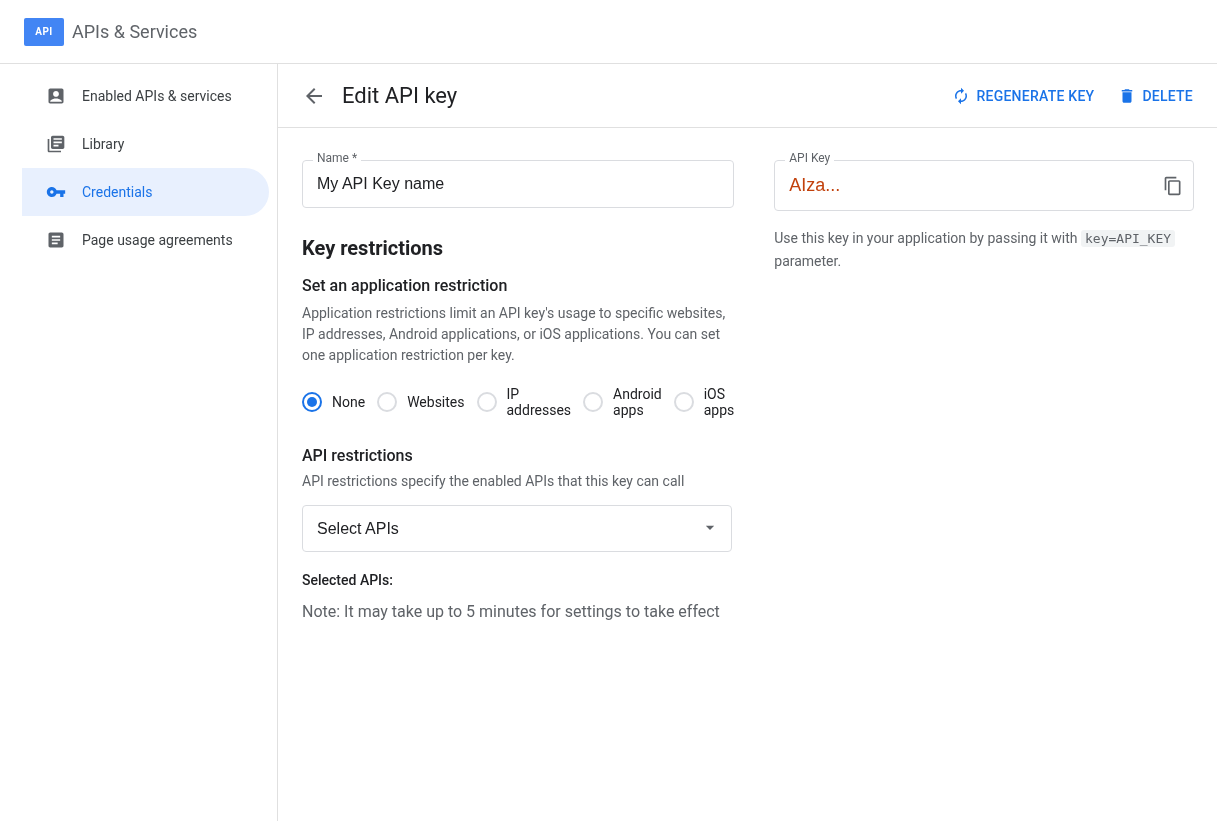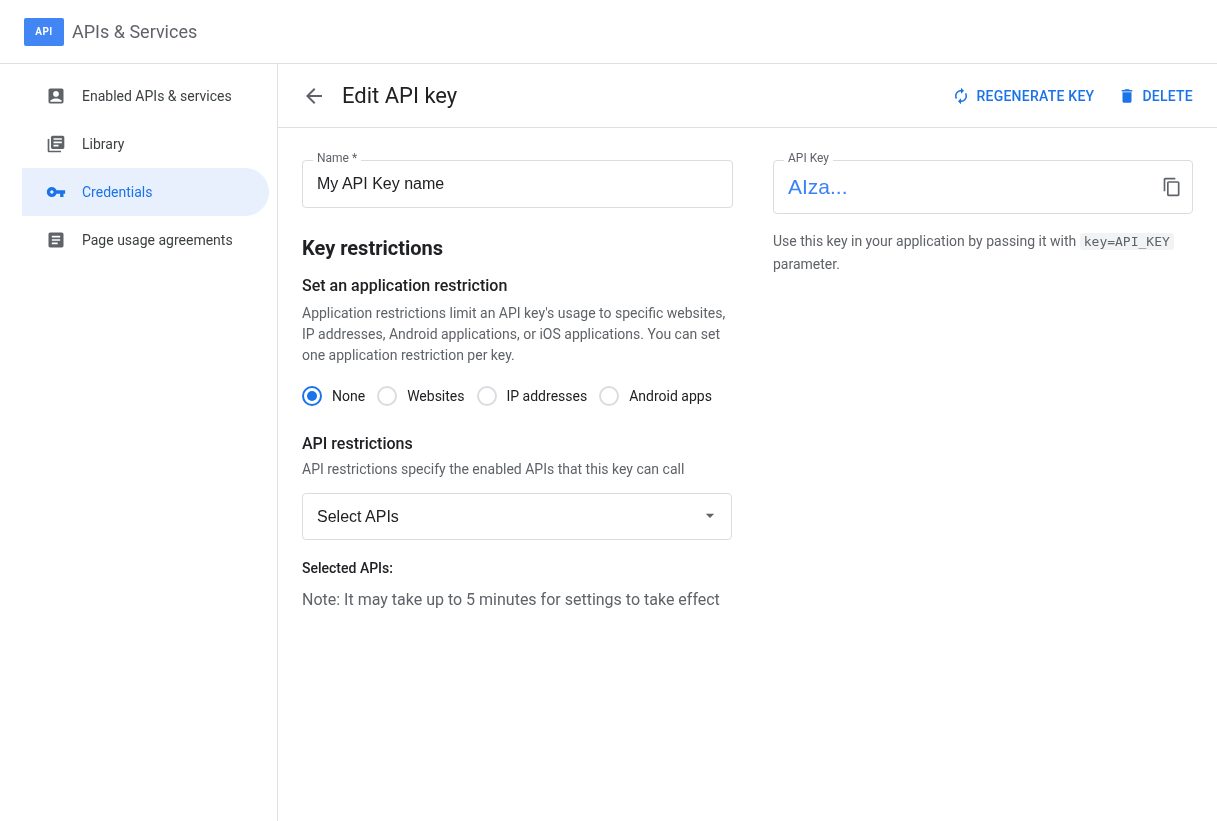--- a/index.html
+++ b/index.html
@@ -153,22 +153,22 @@
     .api-key-field {
       position: relative;
       border: 1px solid #dadce0;
       border-radius: 4px;
     }
     .api-key-input {
       width: 100%;
       border: none;
       outline: none;
       padding: 14px 50px 14px 14px;
-      font-size: 21px;
-      color: #3b82f6;
+      font-size: 18px;
+      color: #c2410c;
       background: transparent;
     }
     .copy-btn {
       position: absolute;
       right: 10px;
       top: 50%;
       transform: translateY(-50%);
       cursor: pointer;
       color: #5f6368;
       display: flex;
@@ -371,20 +371,24 @@
                 <span>Websites</span>
               </div>
               <div class="radio-item">
                 <div class="radio-circle"></div>
                 <span>IP addresses</span>
               </div>
               <div class="radio-item">
                 <div class="radio-circle"></div>
                 <span>Android apps</span>
               </div>
+              <div class="radio-item">
+                <div class="radio-circle"></div>
+                <span>iOS apps</span>
+              </div>
             </div>
           </div>
 
           <div class="api-restrictions">
             <h3 class="subsection-title">API restrictions</h3>
             <p class="restrictions-desc">API restrictions specify the enabled APIs that this key can call</p>
 
 
             <div class="select-container">
               <select class="select-field">

